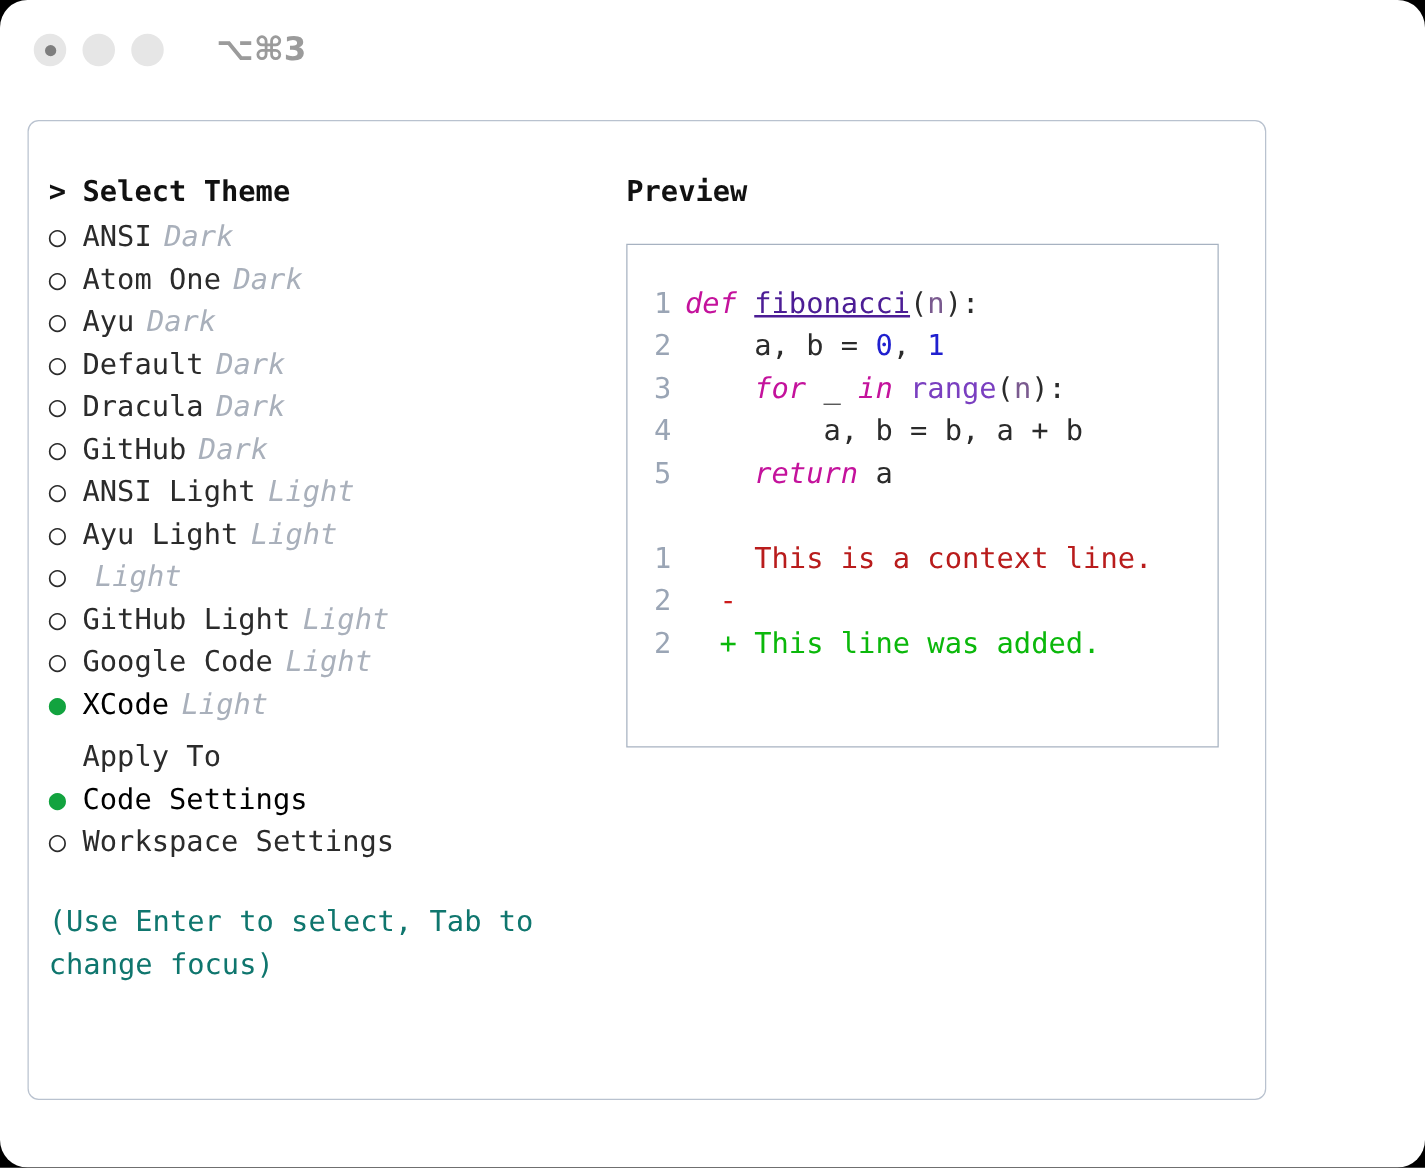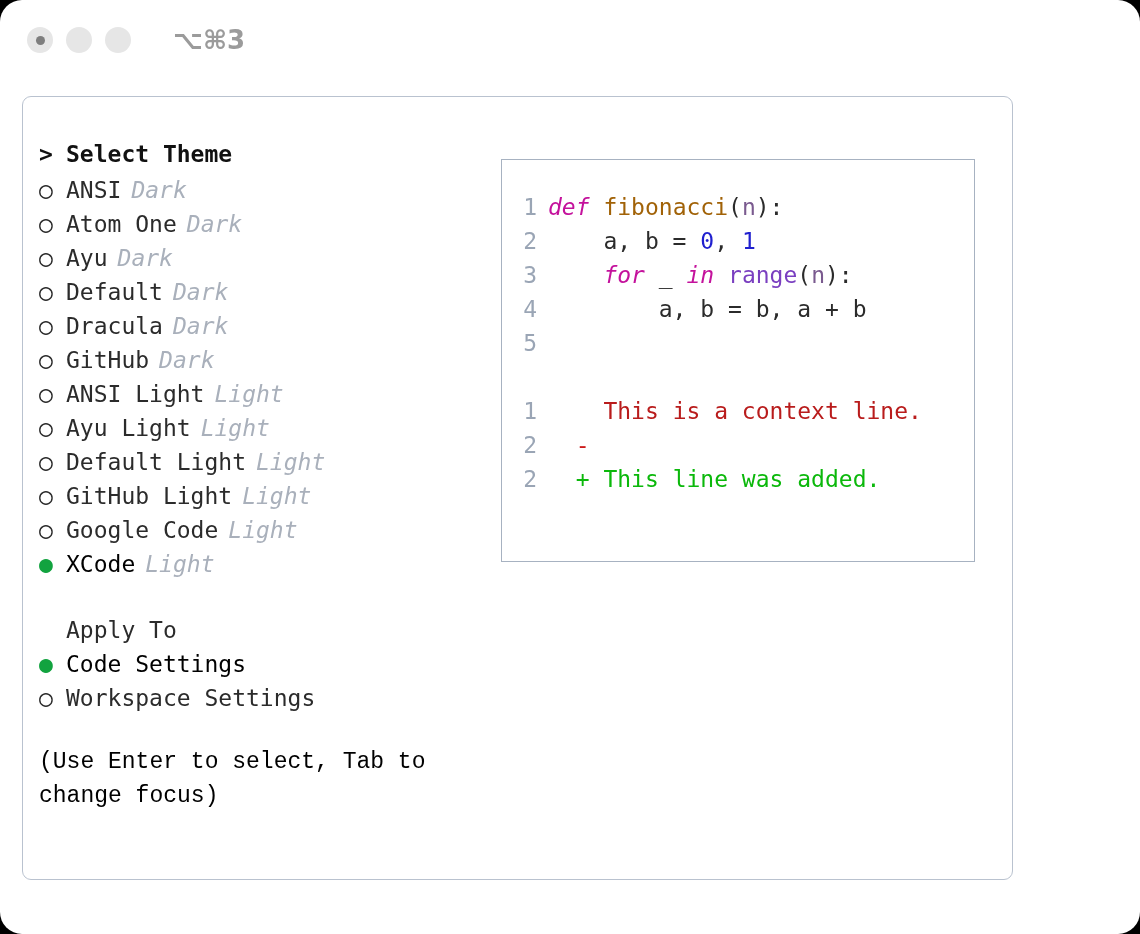--- a/index.html
+++ b/index.html
@@ -125,32 +125,31 @@
   .label.sel {
     color: #000000;
   }
   .tag {
     color: #a9b0bb;
     margin-left: 10px;
     font-style: italic;
   }
 
   .section-label {
-    margin-top: 32px;
+    margin-top: 8px;
     color: #2b2b2b;
   }
 
   .hint {
     margin-top: 26px;
-    color: #000000;
+    color: #0f766e;
     font-size: 23px;
     line-height: 34px;
     width: 410px;
     white-space: pre-wrap;
-    font-family: Liberation Mono, monospace;
   }
 
   
   .right-col {
     position: absolute;
     left: 478px;
     top: 44px;
     width: 490px;
   }
   .preview-title {
@@ -180,21 +179,21 @@
     flex: 0 0 46px;
     text-align: right;
     color: #9aa5b5;
     padding-right: 11px;
     box-sizing: border-box;
   }
   .code-text { color: #2b2b2b; }
   .spacer-line { height: 34px; }
 
   .kw   { color: #c4129c; font-style: italic; }
-  .fn   { color: #a16207; }
+  .fn   { color: #4c1d95; text-decoration: underline; }
   .bi   { color: #7a3fc0; }
   .num  { color: #2020cf; }
   .punc { color: #2b2b2b; }
   .prm  { color: #7a5a8f; }
   .plain{ color: #2b2b2b; margin-top: 15px; }
 
   .diff-ctx { color: #b91c1c; }
   .diff-del { color: #cc1b1b; }
   .diff-add { color: #0bb80b; }
 </style>
@@ -226,47 +225,48 @@
 
         <div id="theme-list">
             <div class="row"><span class="marker hollow">○</span><span class="label">ANSI</span><span class="tag">Dark</span></div>
             <div class="row"><span class="marker hollow">○</span><span class="label">Atom One</span><span class="tag">Dark</span></div>
             <div class="row"><span class="marker hollow">○</span><span class="label">Ayu</span><span class="tag">Dark</span></div>
             <div class="row"><span class="marker hollow">○</span><span class="label">Default</span><span class="tag">Dark</span></div>
             <div class="row"><span class="marker hollow">○</span><span class="label">Dracula</span><span class="tag">Dark</span></div>
             <div class="row"><span class="marker hollow">○</span><span class="label">GitHub</span><span class="tag">Dark</span></div>
             <div class="row"><span class="marker hollow">○</span><span class="label">ANSI Light</span><span class="tag">Light</span></div>
             <div class="row"><span class="marker hollow">○</span><span class="label">Ayu Light</span><span class="tag">Light</span></div>
-            <div class="row"><span class="marker hollow">○</span><span class="label">Default Light</span><span class="tag">Light</span></div>
+            <div class="row"><span class="marker hollow">○</span><span class="tag">Light</span></div>
             <div class="row"><span class="marker hollow">○</span><span class="label">GitHub Light</span><span class="tag">Light</span></div>
             <div class="row"><span class="marker hollow">○</span><span class="label">Google Code</span><span class="tag">Light</span></div>
             <div class="row"><span class="marker filled">●</span><span class="label sel">XCode</span><span class="tag">Light</span></div>
           </div>
 
         <div class="row section-label">
           <span class="marker"></span>
           <span>Apply To</span>
         </div>
 
         <div id="apply-list">
             <div class="row"><span class="marker filled">●</span><span class="label sel">Code Settings</span></div>
             <div class="row"><span class="marker hollow">○</span><span class="label">Workspace Settings</span></div>
           </div>
 
         <div class="hint">(Use Enter to select, Tab to change focus)</div>
       </div>
 
       <div class="right-col">
+        <div class="preview-title">Preview</div>
         <div class="preview-box">
           <div id="code-block">
               <div class="code-line"><span class="lineno">1</span><span class="code-text"><span class="kw">def </span><span class="fn">fibonacci</span><span class="punc">(</span><span class="prm">n</span><span class="punc">):</span></span></div>
               <div class="code-line"><span class="lineno">2</span><span class="code-text"><span class="plain">    a, b = </span><span class="num">0</span><span class="plain">, </span><span class="num">1</span></span></div>
               <div class="code-line"><span class="lineno">3</span><span class="code-text"><span class="plain">    </span><span class="kw">for</span><span class="plain"> _ </span><span class="kw">in</span><span class="plain"> </span><span class="bi">range</span><span class="punc">(</span><span class="prm">n</span><span class="punc">):</span></span></div>
               <div class="code-line"><span class="lineno">4</span><span class="code-text"><span class="plain">        a, b = b, a + b</span></span></div>
-              <div class="code-line"><span class="lineno">5</span></div>
+              <div class="code-line"><span class="lineno">5</span><span class="code-text"><span class="plain">    </span><span class="kw">return</span><span class="plain"> a</span></span></div>
             </div>
           <div class="spacer-line"></div>
           <div id="diff-block">
               <div class="code-line"><span class="lineno">1</span><span class="diff-ctx">    </span><span class="diff-ctx">This is a context line.</span></div>
               <div class="code-line"><span class="lineno">2</span><span class="diff-del">  - </span></div>
               <div class="code-line"><span class="lineno">2</span><span class="diff-add">  + </span><span class="diff-add">This line was added.</span></div>
             </div>
         </div>
       </div>
 

